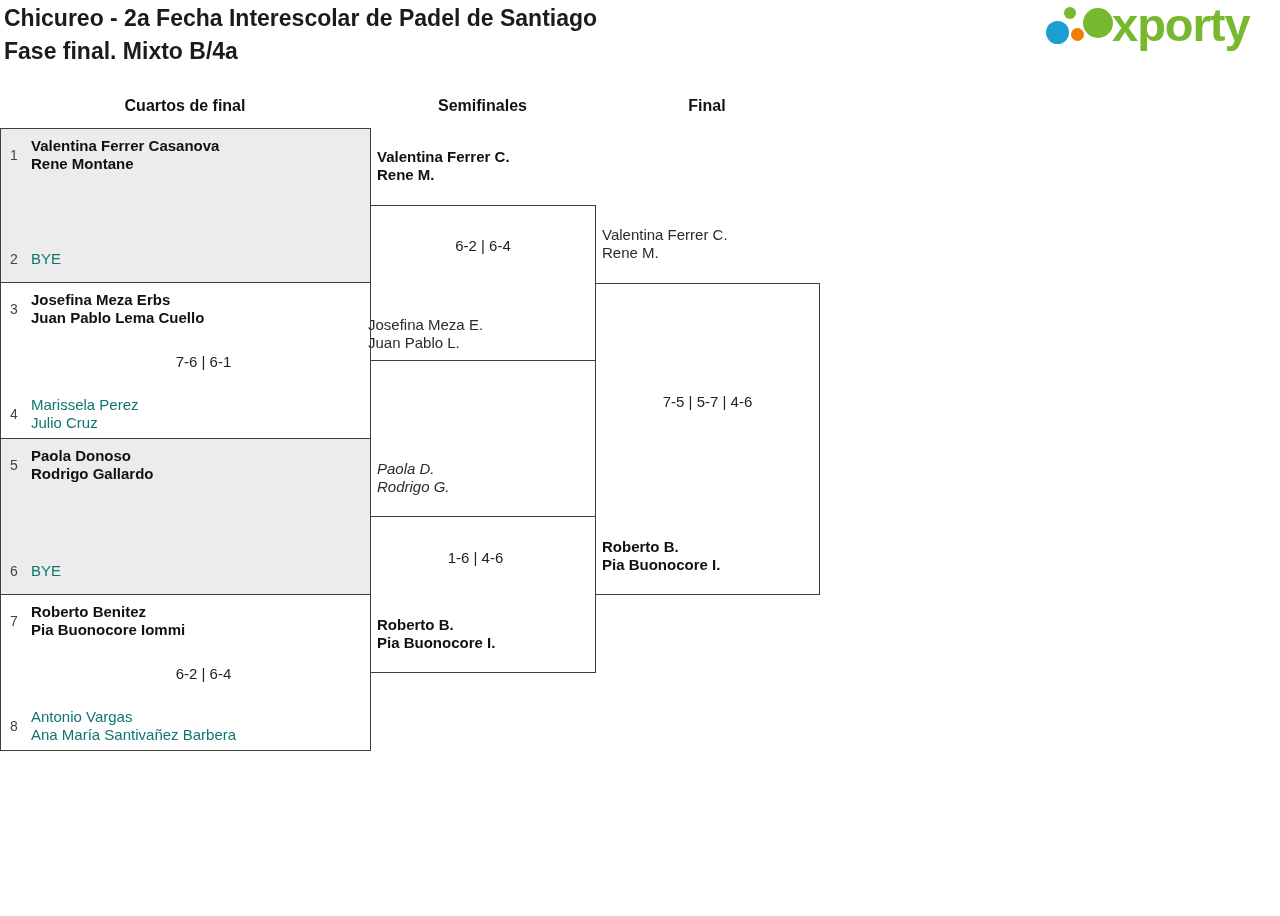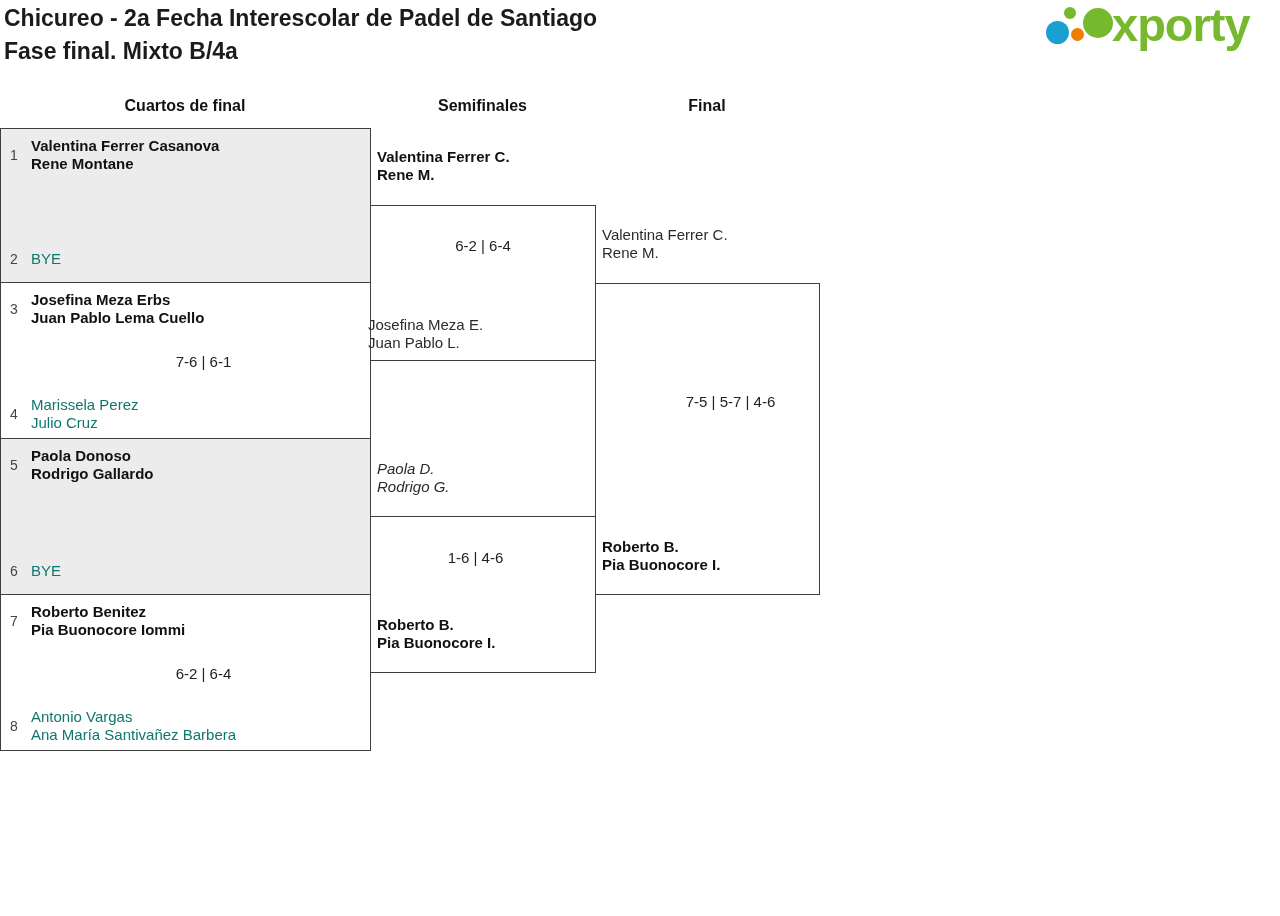--- a/index.html
+++ b/index.html
@@ -67,21 +67,21 @@
   .label.winner { font-weight:700; color:#111; }
   .lbl-sf1-top { left:377px; top:148px; }
   .lbl-sf1-bot { left:368px; top:304px;margin-top:12px; }
   .lbl-sf2-top { left:377px; top:460px;font-style:italic; }
   .lbl-sf2-bot { left:377px; top:616px; }
   .lbl-f-top   { left:602px; top:226px; }
   .lbl-f-bot   { left:602px; top:538px; }
 
   .score.sf1-score { left:370px; width:226px; right:auto; top:237px; }
   .score.sf2-score { left:370px; width:211px; right:auto; top:549px; }
-  .score.f-score   { left:595px; width:225px; right:auto; top:393px;padding-left:23px; }
+  .score.f-score   { left:595px; width:225px; right:auto; top:393px; }
 </style>
 </head>
 <body>
 
 <div class="page">
 
   <div class="title-block">
     <div class="title-line">Chicureo - 2a Fecha Interescolar de Padel de Santiago</div>
     <div class="title-line">Fase final. Mixto B/4a</div>
   </div>

